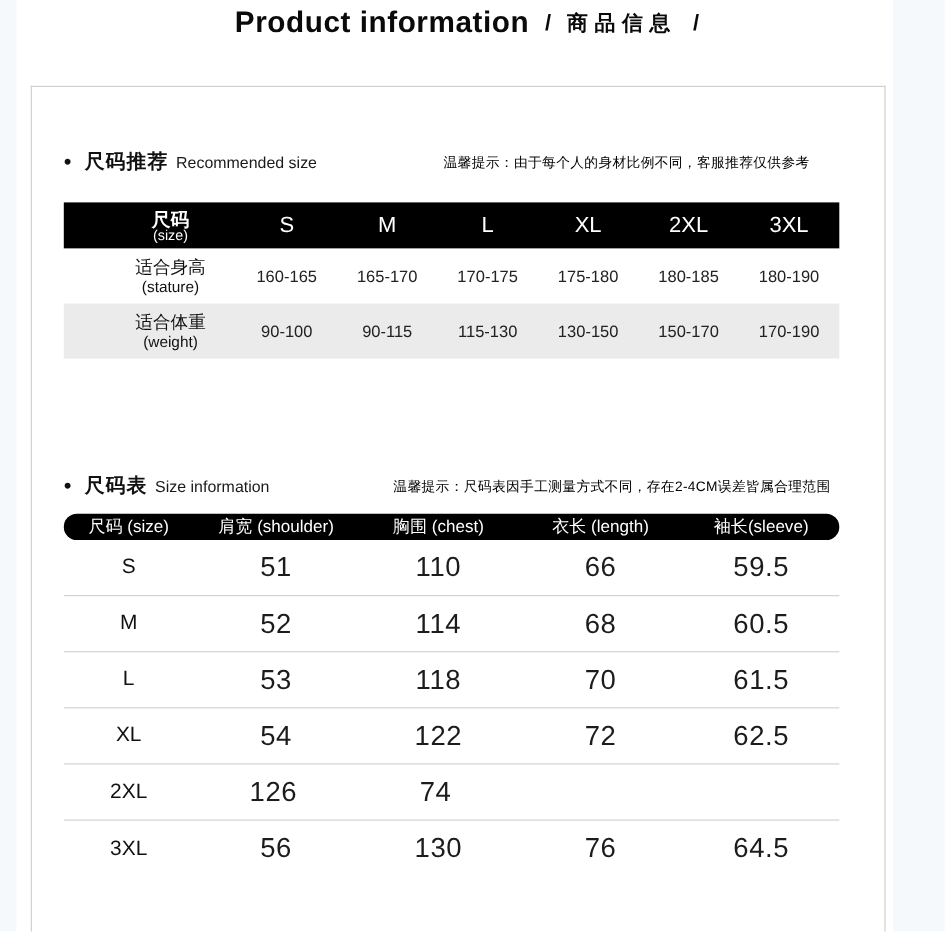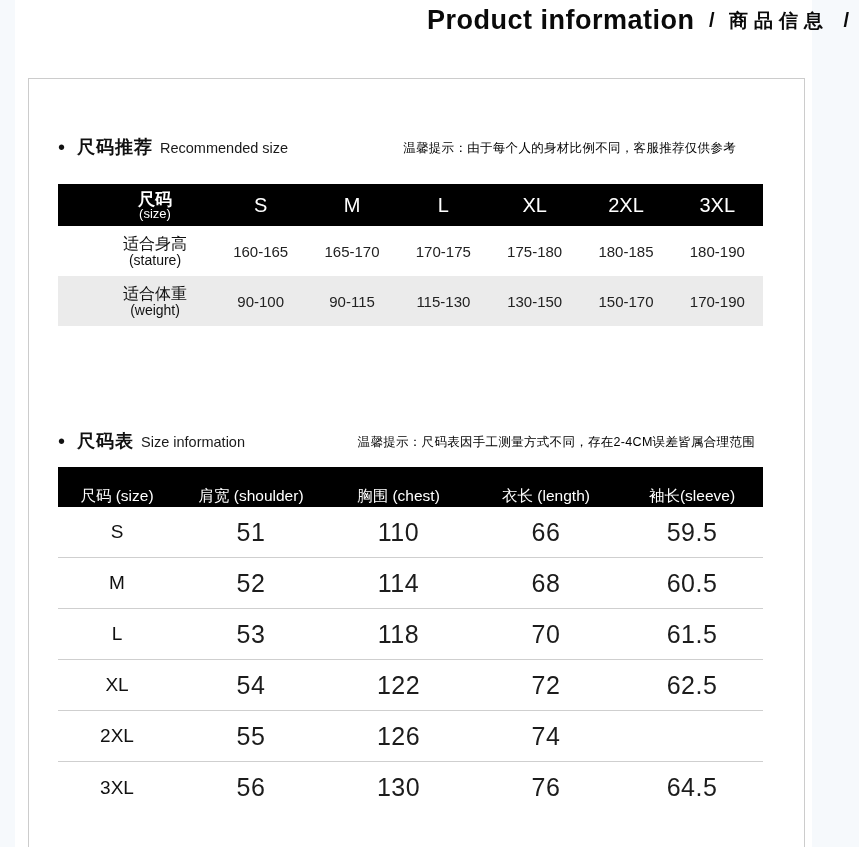--- a/index.html
+++ b/index.html
@@ -7,21 +7,21 @@
   .page {
     position:relative; width:859px; height:847px; overflow:hidden;
     background:#ffffff; font-family:"Liberation Sans","DejaVu Sans",sans-serif;
     color:#111;
   }
   .edge-strip { position:absolute; top:0; height:100%; background:#f6f9fc; }
   .edge-strip.left  { left:0; width:15px; }
   .edge-strip.right { left:812px; width:47px; }
 
   
-  .title-bar { position:absolute; top:5px; left:0; width:100%; text-align:right; white-space:nowrap; }
+  .title-bar { position:absolute; top:5px; left:0; width:100%; text-align:center; white-space:nowrap; }
   .title-en { font-size:27px; font-weight:bold; letter-spacing:0.5px; color:#0a0a0a; }
   .title-slash { font-size:20px; font-weight:bold; margin:0 10px; color:#0a0a0a; vertical-align:2px; }
   .title-zh { font-size:19px; font-weight:bold; letter-spacing:6px; color:#0a0a0a; vertical-align:2px; }
 
   
   .panel {
     position:absolute; left:28px; top:78px; width:777px; height:790px;
     background:#fff; border:1px solid #cccccc; border-bottom:none;
   }
 
@@ -48,21 +48,21 @@
   .t1-c0 { width:120px; text-align:center;margin-left:37px; }
   .t1-c  { flex:1; text-align:center; }
   .t1-head .t1-c { font-size:20px; font-weight:normal; }
   .stack .zh  { display:block; font-size:17px; font-weight:bold; line-height:17px; }
   .stack .sub { display:block; font-size:13px; font-weight:normal; line-height:12px; }
   .t1-row .stack .zh  { font-size:16px; font-weight:normal; color:#111; line-height:18px; }
   .t1-row .stack .sub { font-size:14px; color:#111; line-height:14px; }
   .t1-row .t1-c { font-size:15px; color:#222; }
 
   
-  .t2-head { display:flex; align-items:flex-end; height:40px; background:#000000; color:#fff; font-size:15.5px; }
+  .t2-head { display:flex; align-items:center; height:24px; background:#000000; color:#fff; font-size:15.5px;border-radius:15px; }
   .t2-row  { display:flex; align-items:center; height:51px; border-bottom:1px solid #cfcfcf; }
   .t2-row:last-child { border-bottom:none; }
   .c2-0 { width:118px; text-align:center; }
   .c2-1 { width:150px; text-align:center; }
   .c2-2 { width:145px; text-align:center; }
   .c2-3 { width:150px; text-align:center; }
   .c2-4 { width:142px; text-align:center; }
   .t2-size { font-size:19px; color:#111; }
   .t2-num  { font-size:25px; color:#1c1c1c; letter-spacing:0.5px; }
 </style>
@@ -163,21 +163,20 @@
       </div>
       <div class="t2-row">
         <div class="c2-0 t2-size">XL</div>
         <div class="c2-1 t2-num">54</div>
         <div class="c2-2 t2-num">122</div>
         <div class="c2-3 t2-num">72</div>
         <div class="c2-4 t2-num">62.5</div>
       </div>
       <div class="t2-row">
         <div class="c2-0 t2-size">2XL</div>
-        <div class="c2-1 t2-num">55</div>
         <div class="c2-2 t2-num">126</div>
         <div class="c2-3 t2-num">74</div>
       </div>
       <div class="t2-row">
         <div class="c2-0 t2-size">3XL</div>
         <div class="c2-1 t2-num">56</div>
         <div class="c2-2 t2-num">130</div>
         <div class="c2-3 t2-num">76</div>
         <div class="c2-4 t2-num">64.5</div>
       </div>

